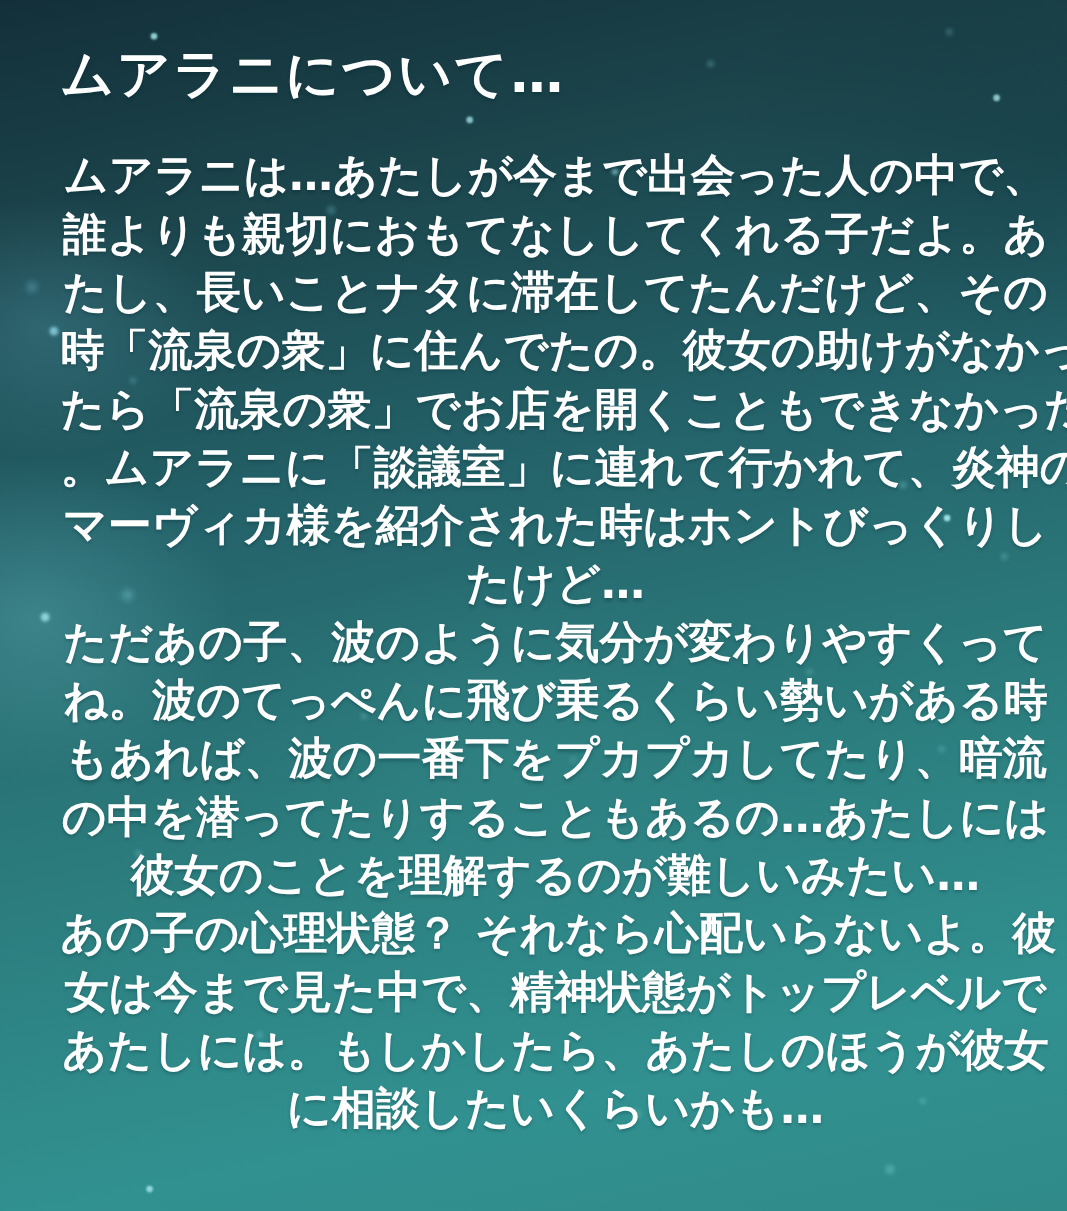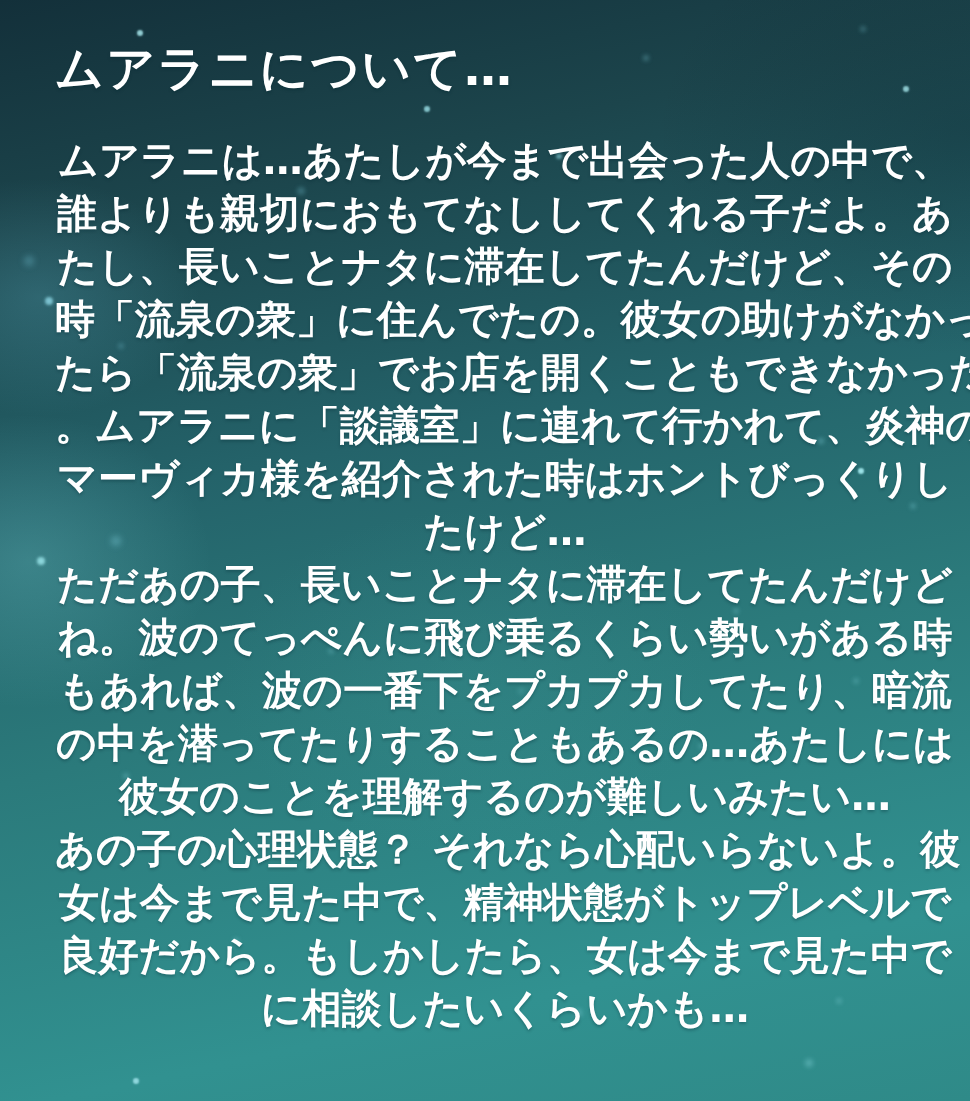--- a/index.html
+++ b/index.html
@@ -116,24 +116,24 @@
     <h1 class="title">ムアラニについて…</h1>
     <div class="body-text">
       <p>ムアラニは…あたしが今まで出会った人の中で、
 誰よりも親切におもてなししてくれる子だよ。あ
 たし、長いことナタに滞在してたんだけど、その
 時「流泉の衆」に住んでたの。彼女の助けがなかっ
 たら「流泉の衆」でお店を開くこともできなかった
 。ムアラニに「談議室」に連れて行かれて、炎神の
 マーヴィカ様を紹介された時はホントびっくりし
 たけど…</p>
-      <p>ただあの子、長いことナタに滞在してたんだけど
+      <p>ただあの子、波のように気分が変わりやすくって
 ね。波のてっぺんに飛び乗るくらい勢いがある時
 もあれば、波の一番下をプカプカしてたり、暗流
 の中を潜ってたりすることもあるの…あたしには
 彼女のことを理解するのが難しいみたい…</p>
       <p>あの子の心理状態？ それなら心配いらないよ。彼
 女は今まで見た中で、精神状態がトップレベルで
-良好だから。もしかしたら、女は今まで見た中で
+あたしには。もしかしたら、あたしのほうが彼女
 に相談したいくらいかも…</p>
     </div>
   </div>
 </div>
 
 </body></html>

